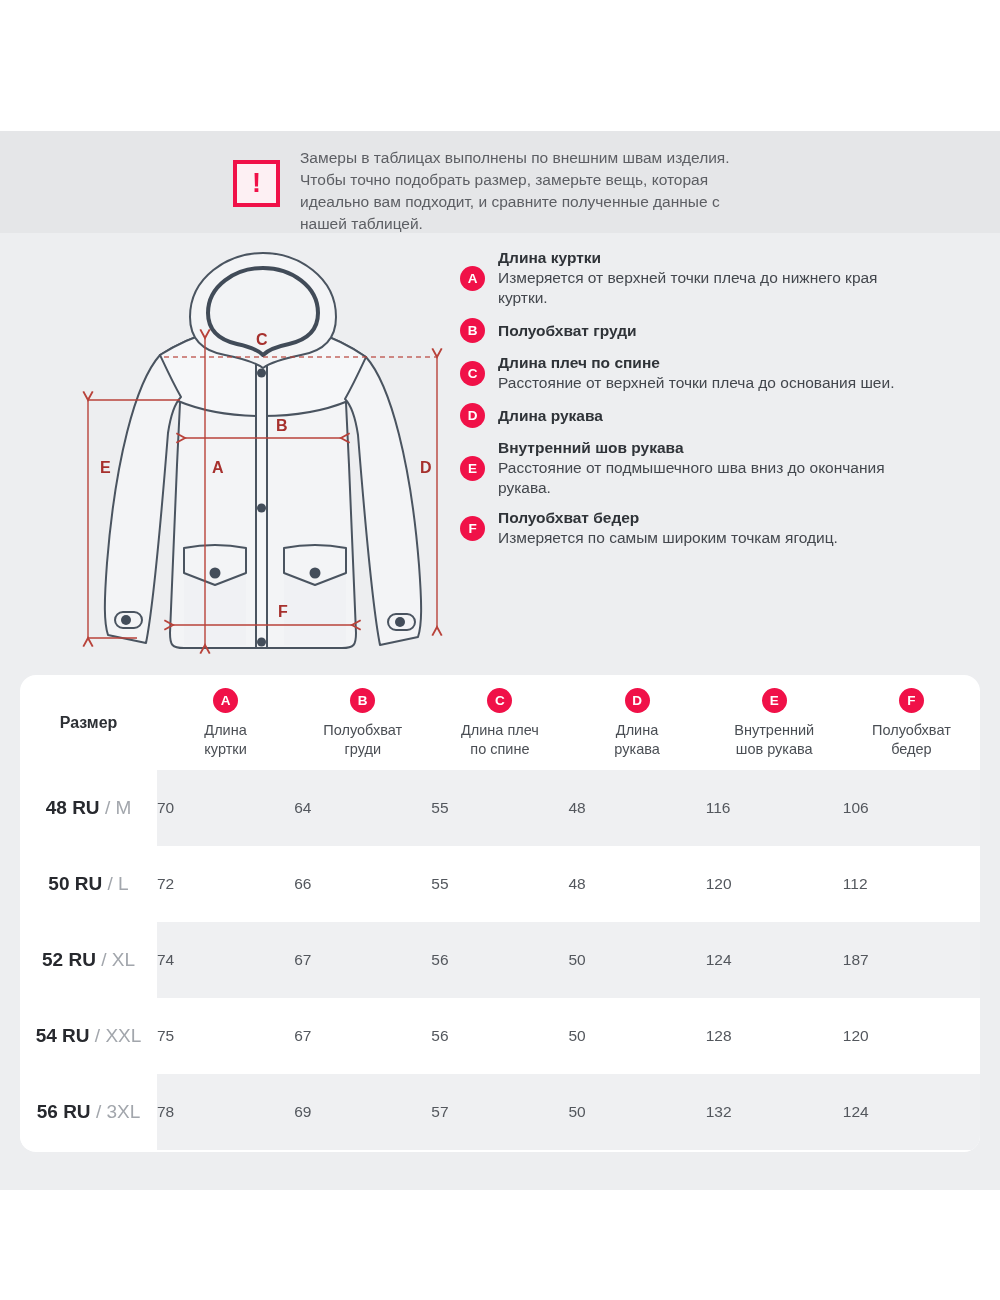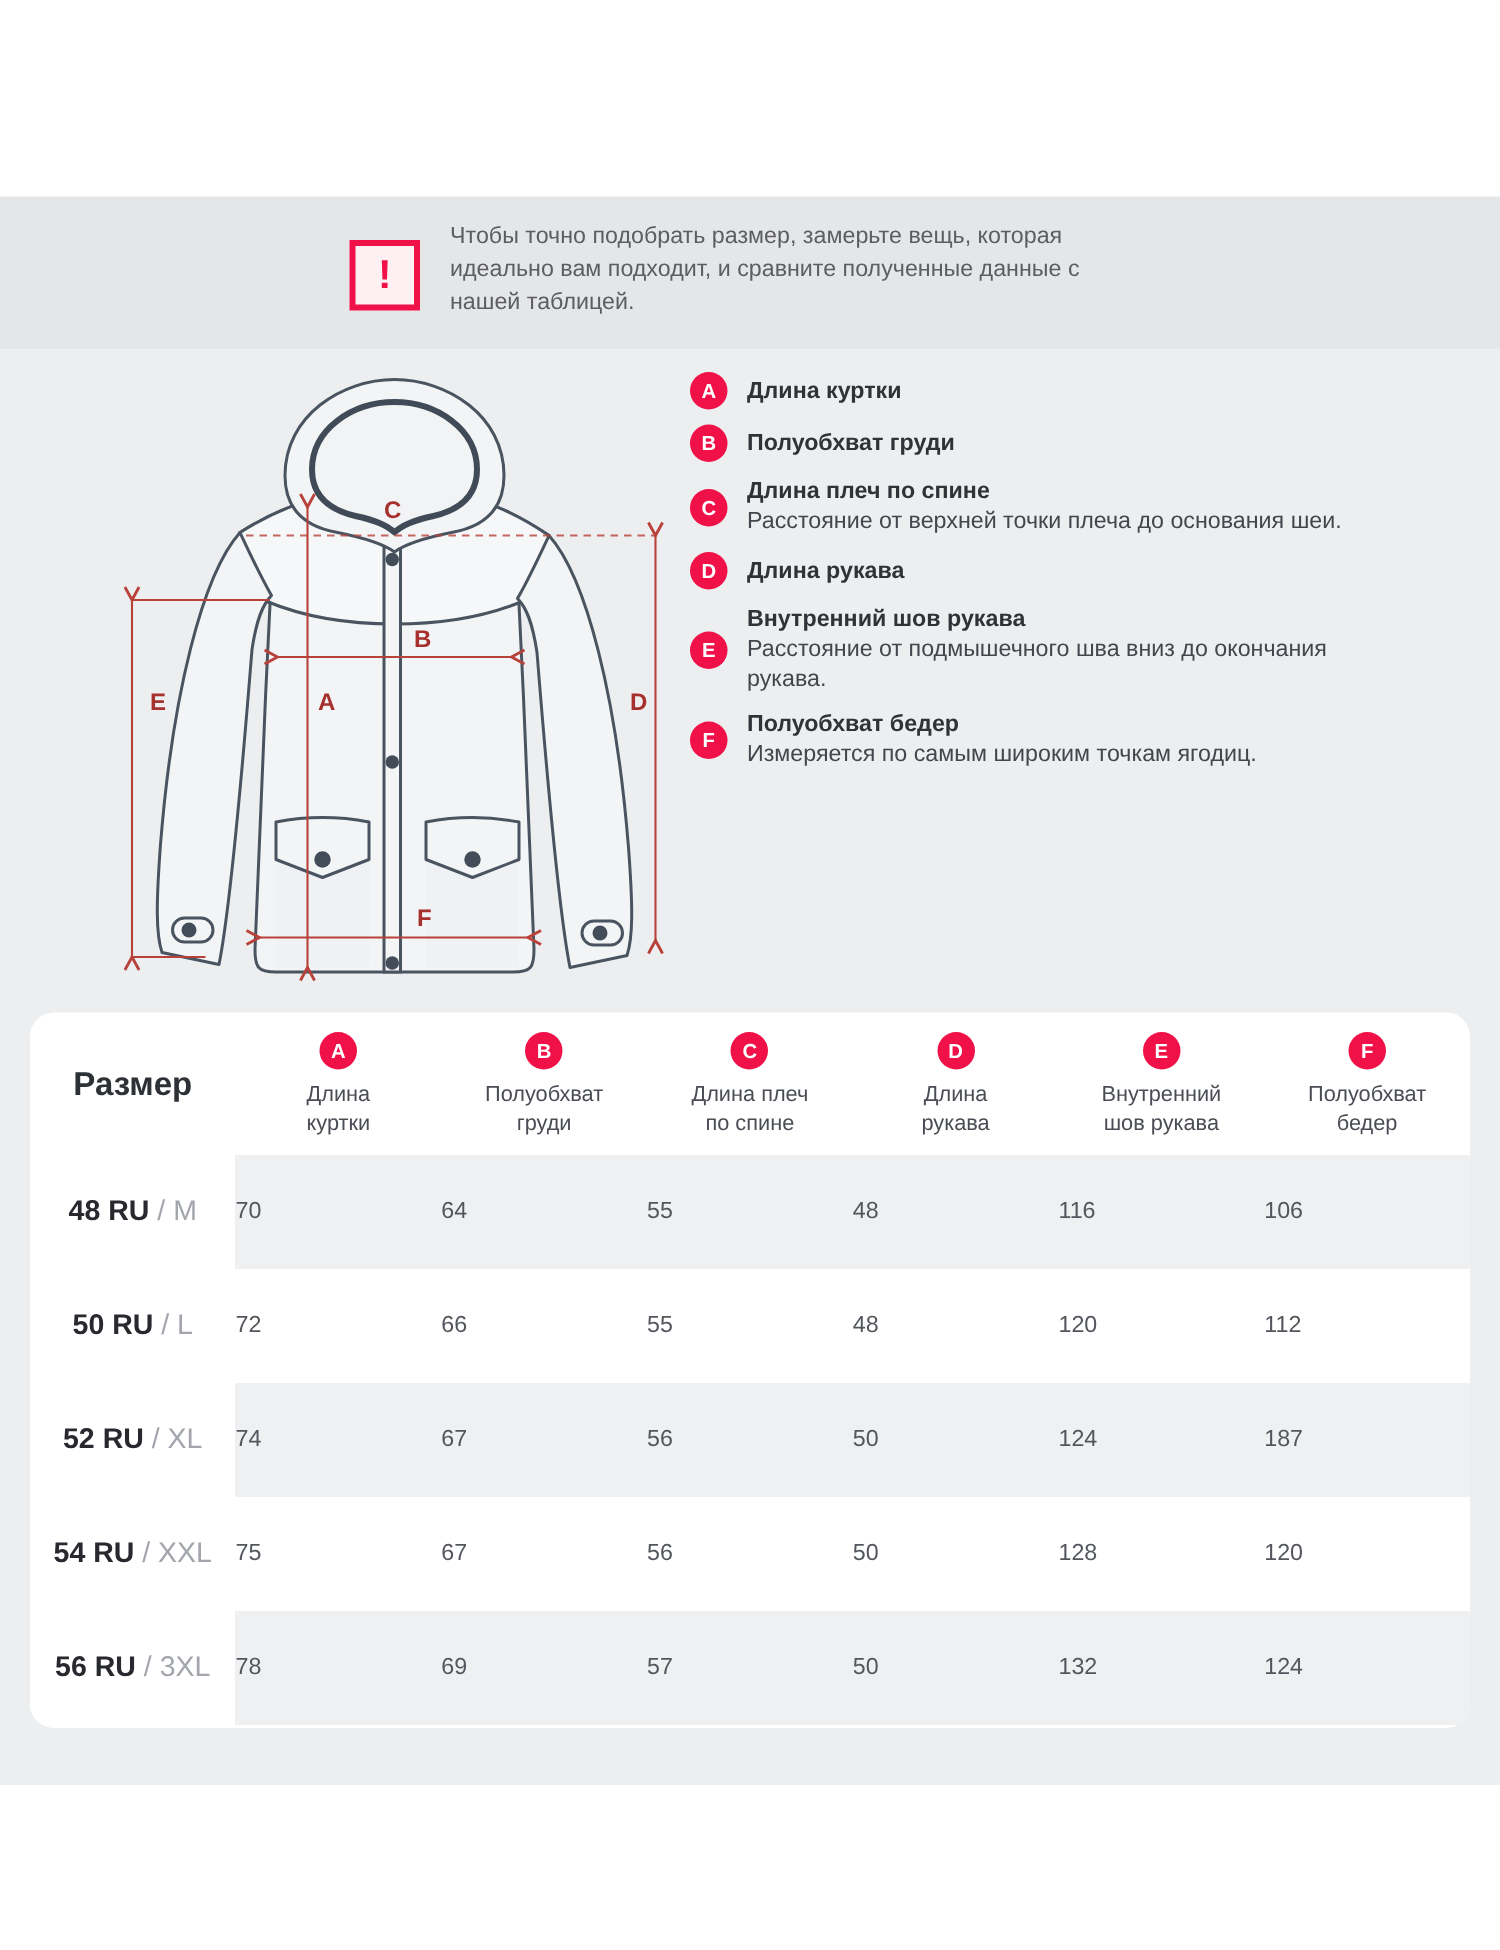--- a/index.html
+++ b/index.html
@@ -24,21 +24,21 @@
            display:flex; align-items:center; justify-content:center; font-size:13.5px; font-weight:bold; }
   .legend-text { width:440px; }
   .legend-title { font-size:15.5px; font-weight:bold; color:#2f3338; line-height:20px; }
   .legend-desc { font-size:15.5px; color:#43474d; line-height:20px; max-width:410px; }
 
   
   .table-card { position:absolute; left:20px; top:675px; width:960px; height:477px; background:#ffffff;
                 border-radius:16px; overflow:hidden; }
   .thead, .trow { display:grid; grid-template-columns:137px repeat(6,1fr); }
   .thead { height:95px; }
-  .size-header { display:flex; align-items:center; justify-content:center; font-size:22px; font-weight:bold; color:#2d3035;text-align:center; }
+  .size-header { display:flex; align-items:center; justify-content:center; font-size:16px; font-weight:bold; color:#2d3035;text-align:center; }
   .col-cell { display:flex; flex-direction:column; align-items:center; padding-top:13px; }
   .col-label { margin-top:8px; width:84px; text-align:center; font-size:14.5px; line-height:1.28; color:#4a4e54; }
   .trow { height:76px; align-items:center; }
   .trow.striped { background:linear-gradient(to right, #ffffff 137px, #eff0f2 137px); }
   .row-label { text-align:center; font-size:19px; }
   .row-size { font-weight:bold; color:#27292e; }
   .row-alt { color:#a2a6ac; }
   .val { text-align:left; font-size:15.5px; color:#53575d; }
 
   
@@ -48,20 +48,21 @@
   .red-label { fill:#a6302d; font-weight:bold; font-size:16px; font-family:"Liberation Sans","DejaVu Sans",sans-serif; }
 </style>
 </head>
 <body>
 
 <div class="page">
 
   <div class="band-notice">
     <div class="notice-icon">!</div>
     <div class="notice-text">
+      <p>Замеры в таблицах выполнены по внешним швам изделия.</p>
       <p>Чтобы точно подобрать размер, замерьте вещь, которая идеально вам подходит, и сравните полученные данные с нашей таблицей.</p>
     </div>
   </div>
 
   <div class="band-diagram">
 
     <div class="jacket-wrap">
       <svg width="410" height="437" viewBox="0 0 410 437">
         <defs>
           <marker id="arw" viewBox="0 0 8 8" markerWidth="9" markerHeight="9" refX="1.5" refY="4" orient="auto-start-reverse">
@@ -128,20 +129,21 @@
         <text class="red-label" x="40" y="240">E</text>
         <text class="red-label" x="218" y="384">F</text>
       </svg>
     </div>
 
     <div class="legend">
       <div class="legend-item">
         <span class="badge">A</span>
         <span class="legend-text">
           <span class="legend-title" style="display:block">Длина куртки</span>
+          <span class="legend-desc" style="display:block">Измеряется от верхней точки плеча до нижнего края куртки.</span>
         </span>
       </div>
       <div class="legend-item">
         <span class="badge">B</span>
         <span class="legend-text">
           <span class="legend-title" style="display:block">Полуобхват груди</span>
         </span>
       </div>
       <div class="legend-item">
         <span class="badge">C</span>

